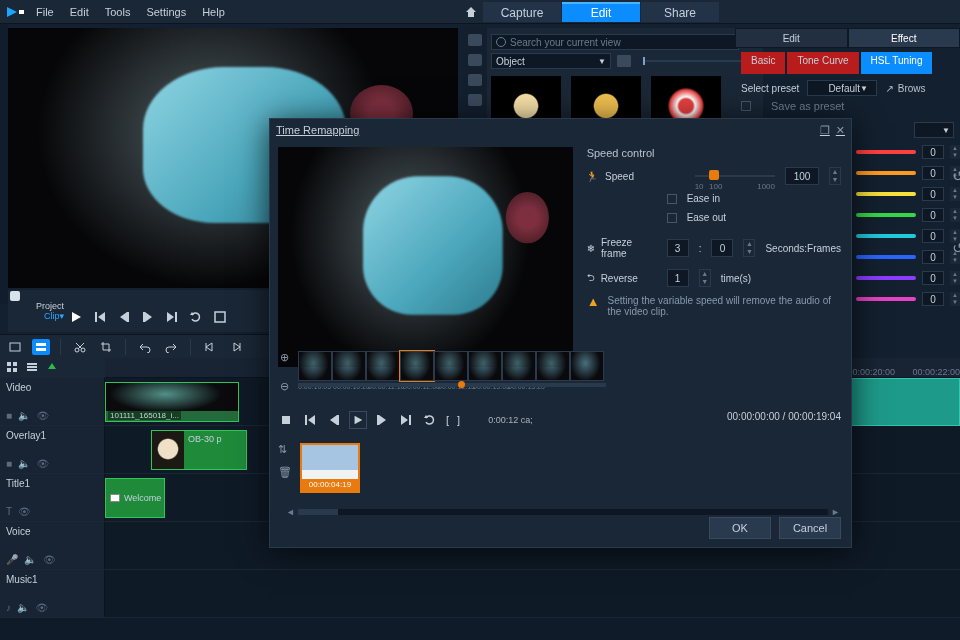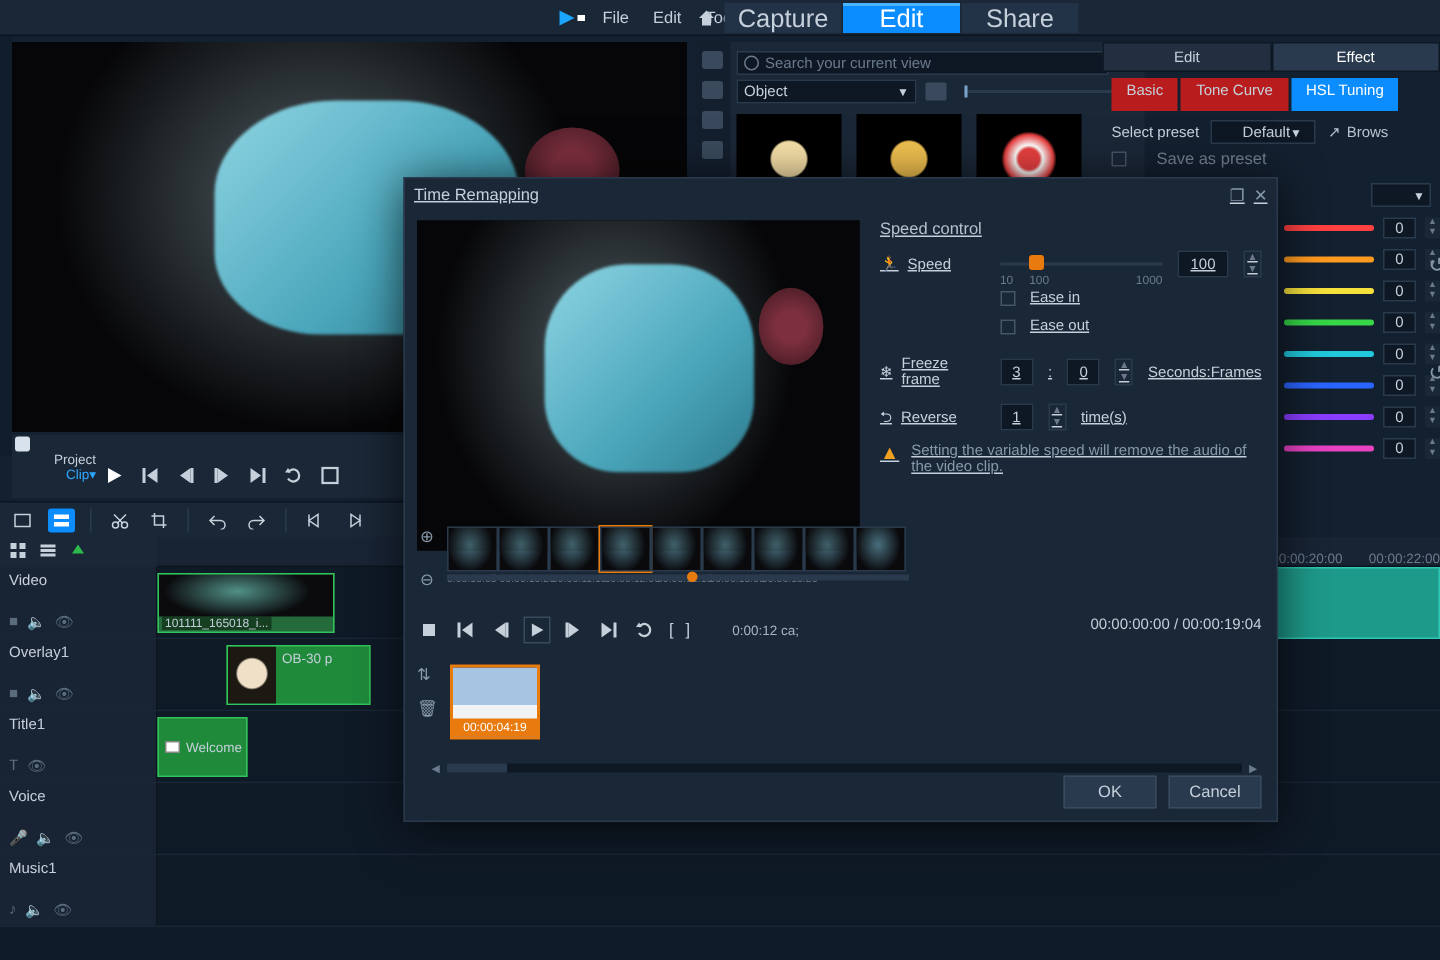--- a/index.html
+++ b/index.html
@@ -1,24 +1,24 @@
 <!DOCTYPE html>
 <html><head>
 <meta charset="utf-8">
 <style>
 * { margin: 0; padding: 0; box-sizing: border-box; font-family: "Segoe UI", Arial, sans-serif; user-select: none; }
 body { width: 960px; height: 640px; background: #13202f; color: #c5d0db; font-size: 11px; overflow: hidden; position: relative; }
-.topbar { height: 24px; background: #1a2736; display: flex; align-items: center; padding: 0 4px; border-bottom: 1px solid #0b141f; justify-content: center; }
+.topbar { height: 24px; background: #1a2736; display: flex; align-items: center; padding: 0 4px; border-bottom: 1px solid #0b141f; }
 .logo { width: 22px; height: 16px; margin-right: 10px; display:flex;align-items:center;justify-content:center;}
 .logo svg { width: 20px; height: 14px;}
 .menu { display: flex; gap: 16px; }
 .menu span { cursor: pointer; }
 .main-tabs { position: absolute; left: 460px; top: 2px; display: flex; gap: 1px; align-items: center; }
 .main-tabs .home-ic{width:22px;height:20px;display:flex;align-items:center;justify-content:center;}
-.main-tabs .tab { width: 78px; height: 20px; background: #223247; display: flex; align-items: center; justify-content: center; font-size: 17px; cursor: pointer; border-top:2px solid transparent;}
+.main-tabs .tab { width: 78px; height: 20px; background: #223247; display: flex; align-items: center; justify-content: center; font-size: 12px; cursor: pointer; border-top:2px solid transparent;}
 .main-tabs .tab.active { background: #0b8cff; color: #fff; border-top:2px solid #49b4ff;}
 .narrow-strip { position: absolute; left: 0; top: 24px; width: 8px; height: 280px; background: #111d2c; }
 .preview { position: absolute; left: 8px; top: 28px; width: 450px; height: 260px; background: #000; overflow:hidden;}
 .portrait { width:100%; height:100%; background: radial-gradient(ellipse 55% 85% at 45% 40%, rgba(170,200,210,.45), rgba(0,0,0,0) 70%), #060608; position:relative;}
 .portrait::before{content:"";position:absolute;left:30%;top:15%;width:45%;height:60%;border-radius:40% 40% 35% 35%;background:linear-gradient(135deg,#8fd5e3,#4aa6bb 60%,#2e7b8e);filter:blur(1px);}
 .portrait::after{content:"";position:absolute;right:10%;top:22%;width:14%;height:22%;background:radial-gradient(circle,#7d2f3f 30%,#3d181f);border-radius:50%;}
 .scrub{position:absolute;left:8px;top:290px;width:450px;height:12px;background:#1a2736;display:flex;align-items:center;}
 .scrub .knob{width:10px;height:10px;background:#d8e2ec;border-radius:2px;margin-left:2px;}
 .transport { position: absolute; left: 8px; top: 302px; width: 450px; height: 30px; background: #1a2736; display: flex; align-items: center; gap: 8px; padding-left: 60px; }
 .proj-label{position:absolute;left:8px;top:0;font-size:9px;line-height:1.1;text-align:right;width:48px;}
@@ -77,27 +77,27 @@
 .clip.ovl{background:#1e8a3a;}
 .clip.ovl .lbl{position:absolute;top:3px;left:4px;font-size:9px;}
 .clip.title{background:#1e8a3a;display:flex;align-items:center;padding-left:4px;gap:4px;}
 .clip.title .flag{width:10px;height:8px;background:#fff;border:1px solid #888;}
 .time-ruler { position: absolute; left: 105px; top: 358px; right: 0; height: 20px; background: #182434; display: flex; align-items: flex-end; color: #6a7a8c; font-size: 9px; border-bottom:1px solid #0a131e;}
 .time-ruler span{position:absolute;}
 .dialog { position: absolute; left: 269px; top: 118px; width: 583px; height: 430px; background: #1a2736; box-shadow: 0 4px 30px rgba(0,0,0,.7); border:1px solid #2a3a4d;}
 .dlg-title { height: 22px; display: flex; align-items: center; padding: 0 6px; font-size: 11px; justify-content: space-between; text-decoration: underline;}
 .dlg-title .winbtn{display:flex;gap:6px;color:#8899ab;}
 .dlg-title .winbtn span{cursor:pointer;}
-.dlg-body { display: flex; height: 278px; text-decoration: underline; }
+.dlg-body { display: flex; height: 278px; }
 .dlg-preview { width: 328px; height: 220px; margin: 6px 0 0 8px; background: #000; position:relative;overflow:hidden;}
 .dlg-right { flex: 1; padding: 6px 10px 0 14px; }
 .sc-head{font-size:11px;margin-bottom:8px;color:#b8c2ce;}
 .sc-row{display:flex;align-items:center;gap:10px;margin-bottom:8px;font-size:10px;}
 .sc-row .lab{width:70px;display:flex;align-items:center;gap:6px;}
-.sc-row .slider{flex:1;position:relative;height:16px;}
+.sc-row .slider{flex:1;position:relative;height:16px;margin-left:28px;}
 .sc-row .slider .trk{position:absolute;top:7px;left:0;right:0;height:2px;background:#2a3a4d;}
 .sc-row .slider .hndl{position:absolute;top:2px;width:10px;height:10px;background:#e87a0e;border-radius:2px;}
 .sc-row .slider .s-lbl{position:absolute;top:14px;font-size:8px;color:#6a7a8c;}
 .sc-row .numbox{width:34px;height:18px;background:#0e1824;border:1px solid #2a3a4d;display:flex;align-items:center;justify-content:center;}
 .sc-row .numbox.sm{width:22px;}
 .sc-row .spin2{width:12px;height:18px;display:flex;flex-direction:column;border:1px solid #2a3a4d;}
 .sc-row .spin2 span{flex:1;font-size:7px;text-align:center;line-height:8px;color:#6a7a8c;background:#1a2736;}
 .cb2{width:10px;height:10px;border:1px solid #475569;flex-shrink:0;}
 .warn{display:flex;gap:8px;align-items:flex-start;font-size:10px;color:#8899ab;margin-top:8px;}
 .warn .tri{color:#f0a020;font-size:13px;line-height:1;}
@@ -412,21 +412,21 @@
   <div class="track">
     <div class="thead">
         <span class="name">Video</span>
         <div class="ticons">
           <span>■</span>
           <span>🔈</span>
           <span>👁</span>
         </div>
       </div>
     <div class="tbody">
-        <div class="clip vid" style="left:0;width:118px">
+        <div class="clip vid" style="left:0;width:134px">
           <div class="mini"></div>
           <div class="lbl">101111_165018_i...</div>
         </div>
       </div>
   </div>
   <div class="track">
     <div class="thead">
         <span class="name">Overlay1</span>
         <div class="ticons">
           <span>■</span>

